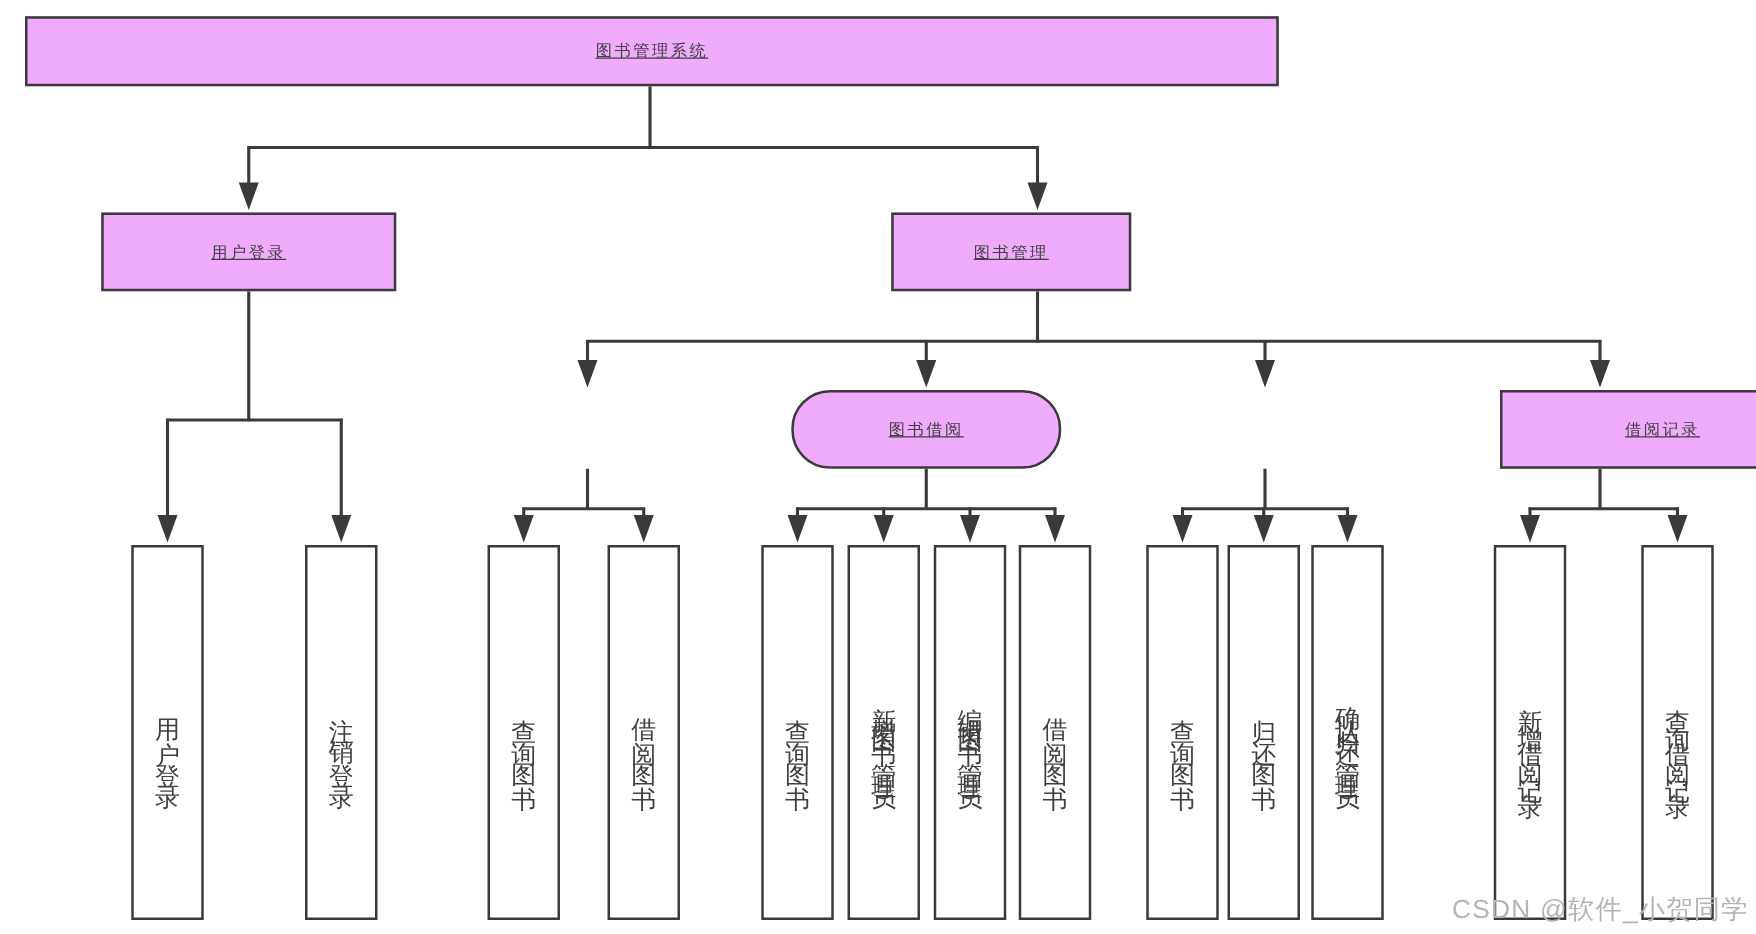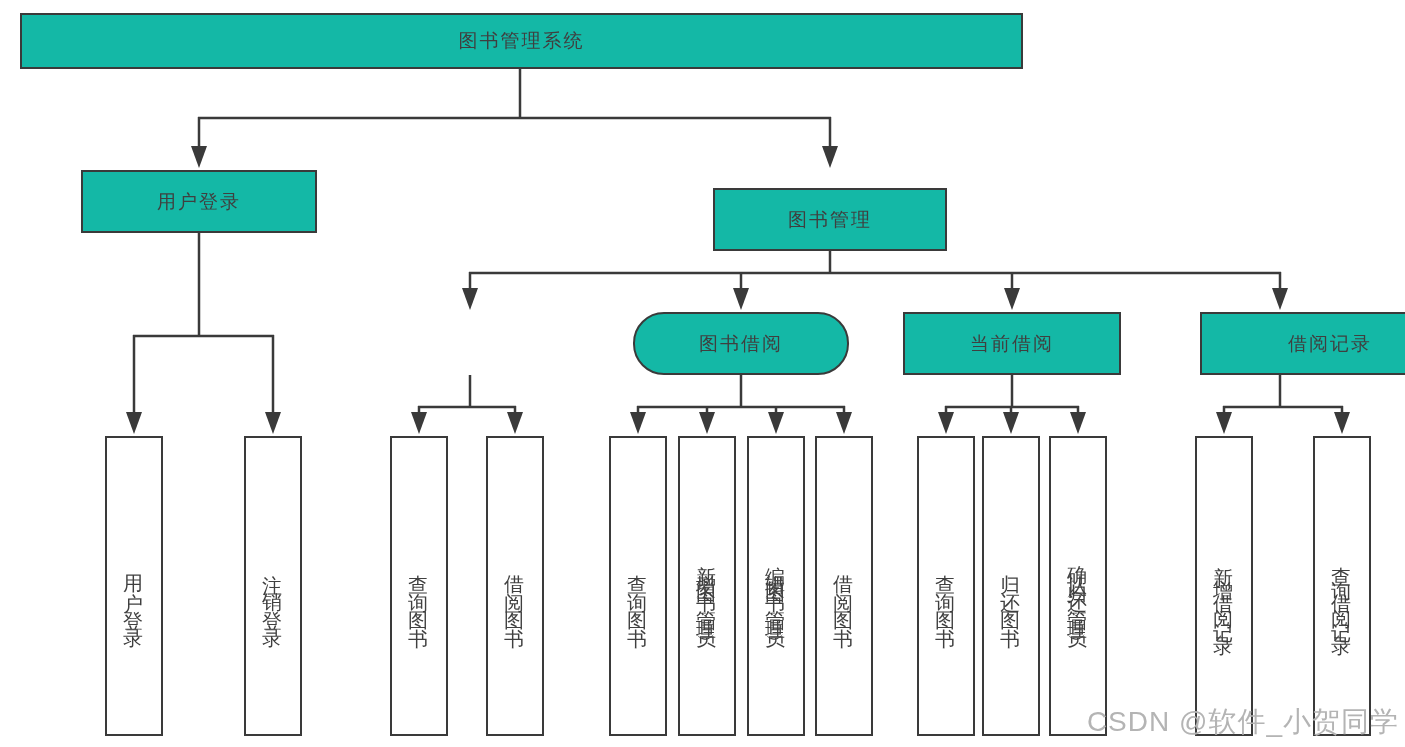--- a/index.html
+++ b/index.html
@@ -24,29 +24,30 @@
     stroke: #3a3a3a;
     stroke-width: 2.5;
   }
   svg.wires polygon {
     fill: #3a3a3a;
     stroke: none;
   }
 
   .hbox {
     position: absolute;
-    background: #14b8a6;
+    background: #f0abfc;
     border: 2.5px solid #3a3a3a;
     display: flex;
     align-items: center;
     justify-content: center;
-    font-size: 19px;
+    font-size: 13px;
     letter-spacing: 2px;
     color: #3f3f3f;
     white-space: nowrap;
+    text-decoration: underline;
   }
 
   .vbox {
     position: absolute;
     top: 436px;
     width: 58px;
     height: 300px;
     background: #ffffff;
     border: 2.5px solid #3a3a3a;
     display: flex;
@@ -59,21 +60,21 @@
     overflow: hidden;
   }
   .vbox.sp4 { letter-spacing: 18px; text-indent: 18px; }
   .vbox.sp6 { letter-spacing: 14px; text-indent: 14px; }
   .vbox.sp9 { letter-spacing: 9px;  text-indent: 9px; }
 
   .watermark {
     position: absolute;
     right: 6px;
     bottom: 6px;
-    font-size: 28px;
+    font-size: 21px;
     color: #b4b4b4;
     letter-spacing: 1px;
     white-space: nowrap;
   }
 </style>
 </head>
 <body>
 
 <div class="canvas">
 
@@ -137,24 +138,23 @@
     <line x1="1223" y1="407" x2="1343" y2="407"></line>
     <line x1="1224" y1="406" x2="1224" y2="416"></line>
     <polygon points="1216,412 1232,412 1224,434"></polygon>
     <line x1="1342" y1="406" x2="1342" y2="416"></line>
     <polygon points="1334,412 1350,412 1342,434"></polygon>
   </svg>
 
   <div class="hbox" style="left:20px; top:13px; width:1003px; height:56px;">图书管理系统</div>
 
   <div class="hbox" style="left:81px; top:170px; width:236px; height:63px;">用户登录</div>
-  <div class="hbox" style="left:713px; top:188px; width:234px; height:63px;">图书管理</div>
+  <div class="hbox" style="left:713px; top:170px; width:192px; height:63px;">图书管理</div>
 
   <div class="hbox" style="left:633px; top:312px; width:216px; height:63px;border-radius:31px;">图书借阅</div>
-  <div class="hbox" style="left:903px; top:312px; width:218px; height:63px;">当前借阅</div>
   <div class="hbox" style="left:1176px; top:312px; width:260px; height:63px;margin-left:24px;">借阅记录</div>
 
   <div class="vbox sp4" style="left:105px;">用户登录</div>
   <div class="vbox sp4" style="left:244px;">注销登录</div>
 
   <div class="vbox sp4" style="left:390px;">查询图书</div>
   <div class="vbox sp4" style="left:486px;">借阅图书</div>
 
   <div class="vbox sp4" style="left:609px;">查询图书</div>
   <div class="vbox sp9" style="left:678px;">新增图书（管理员）</div>

